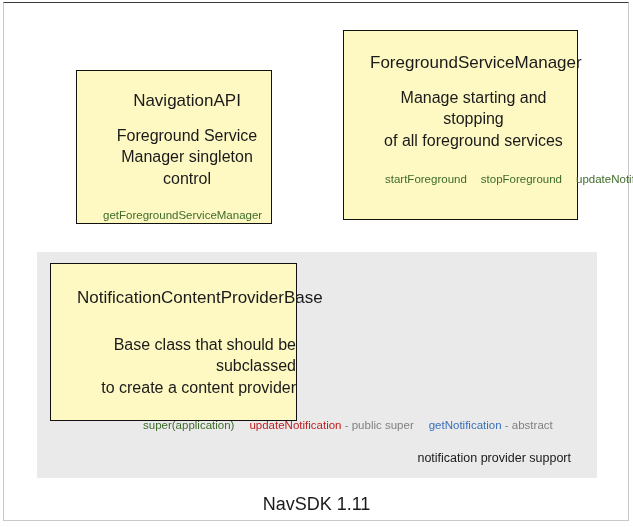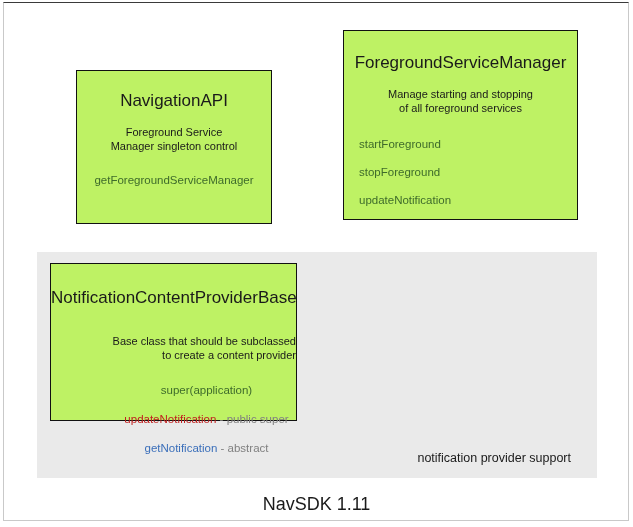--- a/index.html
+++ b/index.html
@@ -29,42 +29,43 @@
     height: 519px;
     border: 1px solid #c9c9c9;
     border-top-color: #3a3a3a;
     box-sizing: border-box;
     pointer-events: none;
   }
 
   
   .class-box {
     position: absolute;
-    background: #bef264;
+    background: #fef9c3;
     border: 1px solid #111111;
     box-sizing: border-box;
+    padding-left: 26px;
   }
   .class-title {
     text-align: center;
     color: #1a1a1a;
     font-size: 17px;
     font-weight: 400;
     line-height: 1.15;
     white-space: nowrap;
   }
   .class-desc {
     text-align: center;
     color: #1a1a1a;
-    font-size: 11px;
+    font-size: 16px;
     font-weight: 400;
     line-height: 1.35;
   }
   .member-list {
     display: flex;
-    flex-direction: column;
+    flex-direction: row;
   }
   .member {
     font-size: 11.5px;
     line-height: 1.2;
     white-space: nowrap;
   }
   .member .m-note {
     color: #808080;
   }
   .m-green { color: #3e6b2b; }

